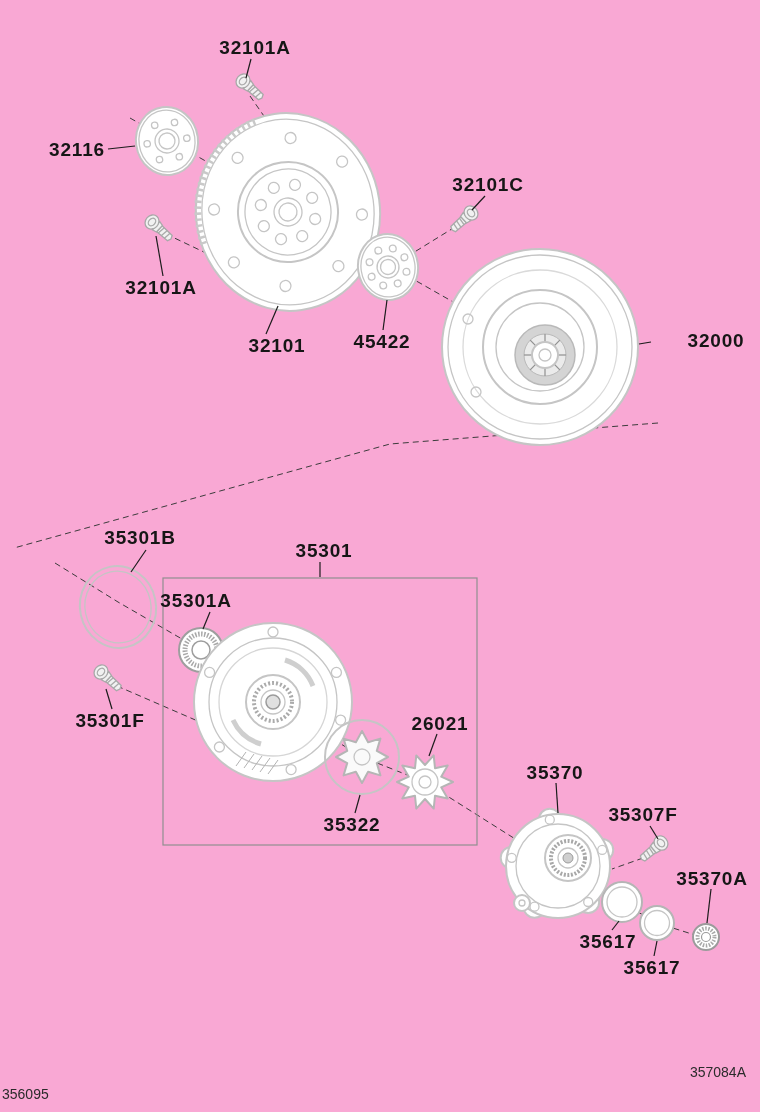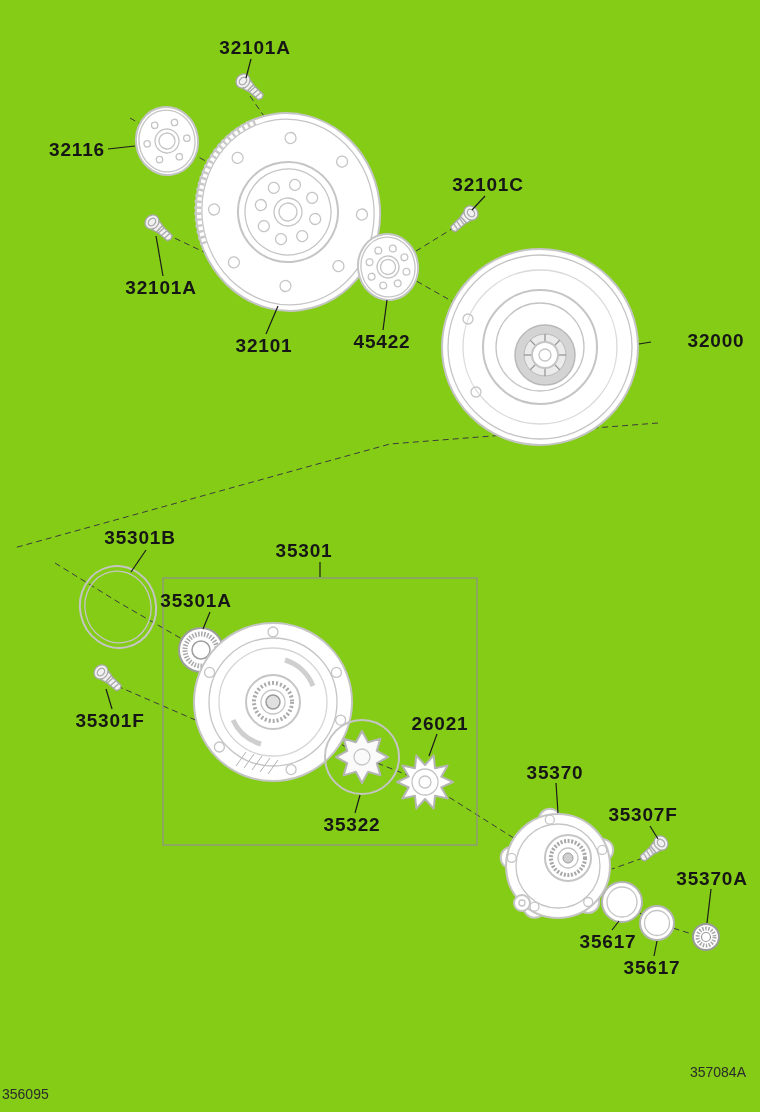--- a/index.html
+++ b/index.html
@@ -1,17 +1,17 @@
 <!DOCTYPE html>
 <html><head>
 <meta charset="utf-8">
 <style>
   html,body { margin:0; padding:0; background:#ffffff; }
   .page {
-    position:relative; width:760px; height:1112px; background:#84cc16;
+    position:relative; width:760px; height:1112px; background:#f9a8d4;
     font-family:"Liberation Sans", sans-serif; overflow:hidden;
   }
   .page svg { position:absolute; left:0; top:0; }
   .callout {
     position:absolute; transform:translateX(-50%);
     font:700 19px/1.1 "Liberation Sans", sans-serif;
     color:#161616; letter-spacing:0.8px; white-space:nowrap;
   }
   .footer-code {
     position:absolute; font:400 14px/1.2 "Liberation Sans", sans-serif;
@@ -260,25 +260,25 @@
     <line class="lead" x1="711" y1="889" x2="707" y2="923"></line>
     <line class="lead" x1="612" y1="930" x2="619" y2="921"></line>
     <line class="lead" x1="654" y1="956" x2="657" y2="941"></line>
   </g>
 </svg>
 
 <div class="callout" style="left:255px;top:38px">32101A</div>
 <div class="callout" style="left:77px;top:140px">32116</div>
 <div class="callout" style="left:488px;top:175px">32101C</div>
 <div class="callout" style="left:161px;top:278px">32101A</div>
-<div class="callout" style="left:264px;top:336px">32101</div>
+<div class="callout" style="left:277px;top:336px">32101</div>
 <div class="callout" style="left:382px;top:332px">45422</div>
 <div class="callout" style="left:716px;top:331px">32000</div>
 <div class="callout" style="left:140px;top:528px">35301B</div>
-<div class="callout" style="left:304px;top:541px">35301</div>
+<div class="callout" style="left:324px;top:541px">35301</div>
 <div class="callout" style="left:196px;top:591px">35301A</div>
 <div class="callout" style="left:110px;top:711px">35301F</div>
 <div class="callout" style="left:440px;top:714px">26021</div>
 <div class="callout" style="left:352px;top:815px">35322</div>
 <div class="callout" style="left:555px;top:763px">35370</div>
 <div class="callout" style="left:643px;top:805px">35307F</div>
 <div class="callout" style="left:712px;top:869px">35370A</div>
 <div class="callout" style="left:608px;top:932px">35617</div>
 <div class="callout" style="left:652px;top:958px">35617</div>
 

